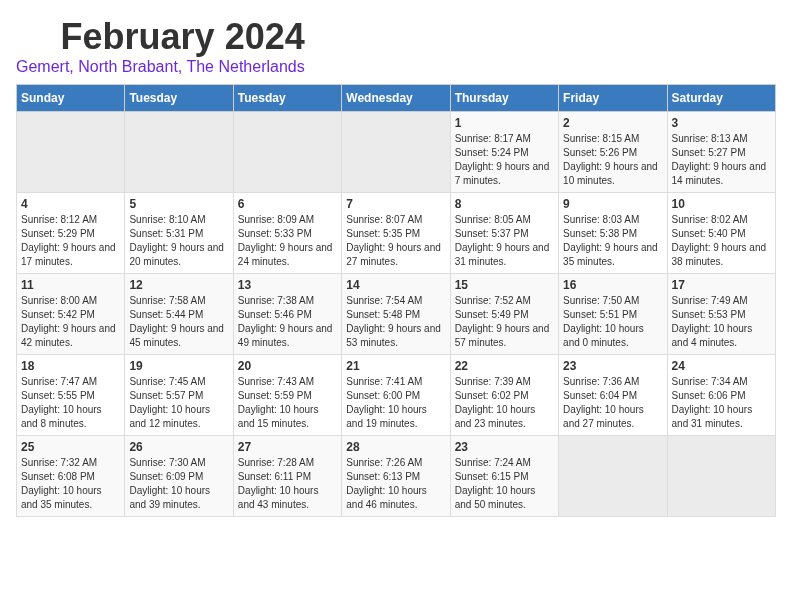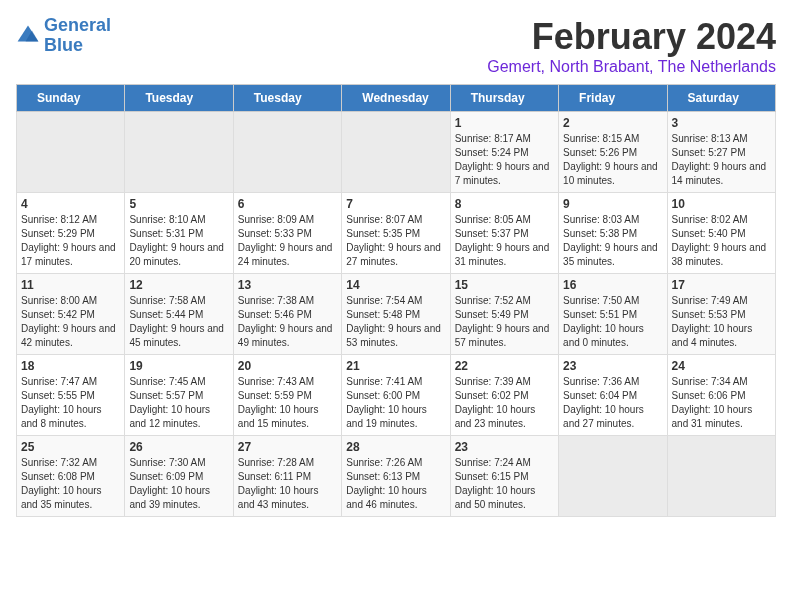--- a/index.html
+++ b/index.html
@@ -47,21 +47,21 @@
     table {
       width: 100%;
       border-collapse: collapse;
       table-layout: fixed;
     }
     thead tr th {
       background-color: #3a7bbf;
       color: #fff;
       font-size: 12px;
       font-weight: bold;
-      padding: 6px 20px;
+      padding: 6px 4px;
       text-align: left;
       border: 1px solid #ccc;
     }
     tbody tr td {
       vertical-align: top;
       padding: 4px;
       font-size: 10px;
       color: #333;
       border: 1px solid #ddd;
       height: 80px;
@@ -85,30 +85,20 @@
       background: #f0f0f0;
     }
     tbody tr:nth-child(odd) td.empty {
       background: #ebebeb;
     }
   </style>
 </head>
 <body>
 
 <div class="header-area">
-  <div class="logo">
-    <svg class="logo-icon" viewBox="0 0 30 30">
-      <polygon points="15,2 28,22 2,22" fill="#3a7bbf"></polygon>
-      <polygon points="20,8 28,22 12,22" fill="#1a5a9f" opacity="0.5"></polygon>
-    </svg>
-    <div class="logo-text">
-      <div><span>General</span></div>
-      <div><span style="color:#3a7bbf">Blue</span></div>
-    </div>
-  </div>
   <div class="title-area">
     <div class="main-title">February 2024</div>
     <div class="subtitle">Gemert, North Brabant, The Netherlands</div>
   </div>
 </div>
 
 <table>
   <thead>
     <tr>
     <th>Sunday</th>

